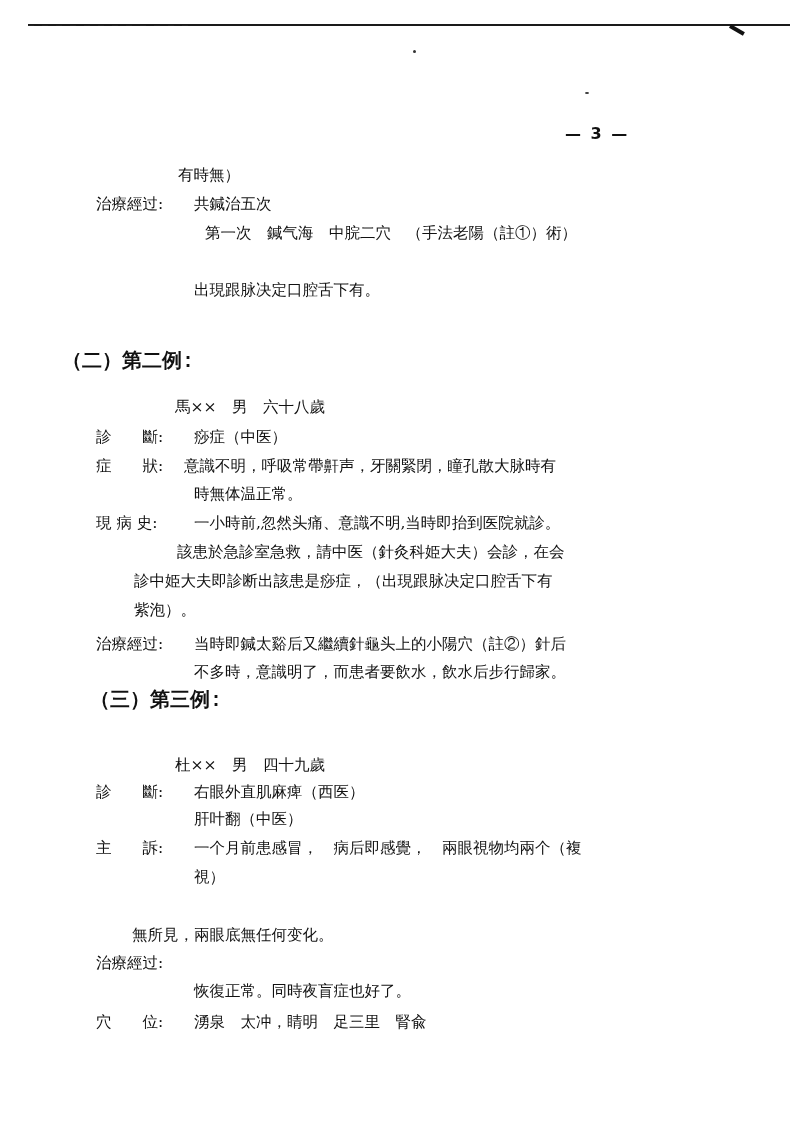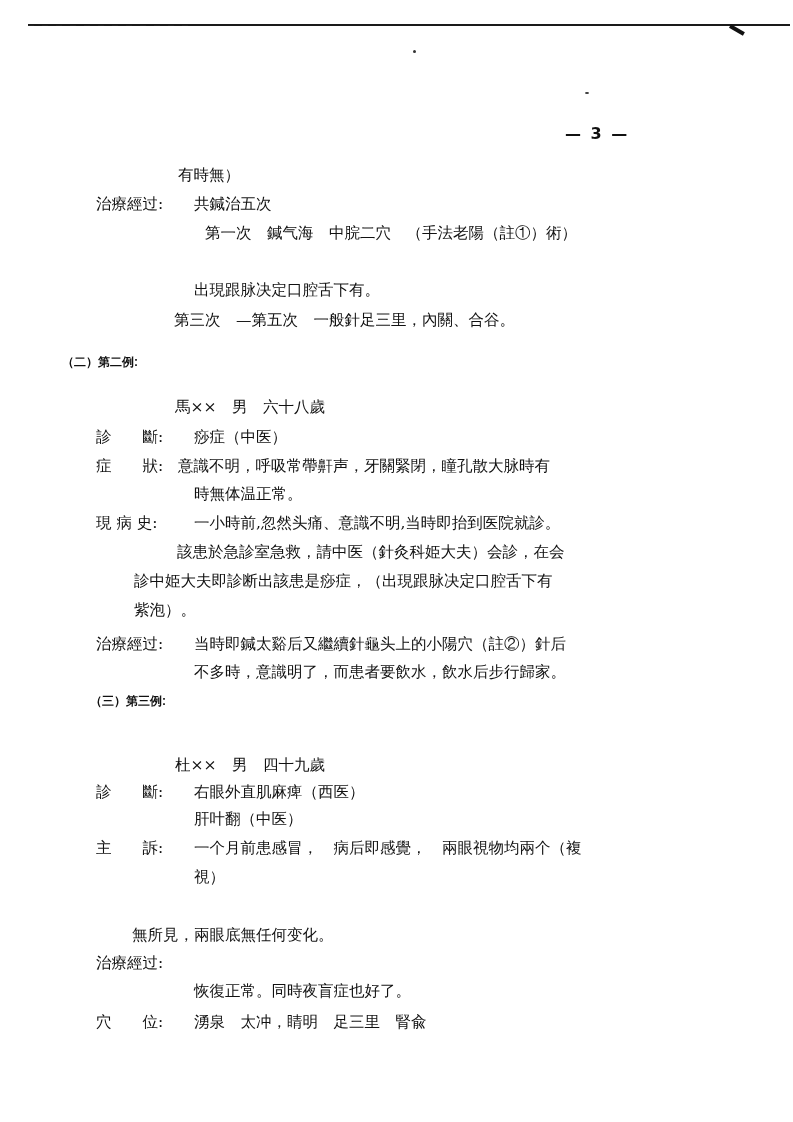--- a/index.html
+++ b/index.html
@@ -68,24 +68,24 @@
     .line {
       position: absolute;
       white-space: nowrap;
       font-size: 15.5px;
       line-height: 20px;
     }
 
     .heading {
       position: absolute;
       white-space: nowrap;
-      font-size: 12px;
+      font-size: 20px;
       font-weight: bold;
       line-height: 20px;
-      font-family: Liberation Sans, sans-serif;
+      font-family: Liberation Mono, monospace;
     }
 
     .label {
       position: absolute;
       white-space: nowrap;
       font-size: 15.5px;
       line-height: 20px;
     }
   </style>
 </head>
@@ -99,30 +99,29 @@
   <div class="dot" style="left:413px;top:50px;"></div>
   <div class="dot" style="left:585px;top:92px;width:4px;height:2px;"></div>
 
   <div class="page-number">— 3 —</div>
 
   <div class="line" style="left:178px;top:165px;">有時無）</div>
   <div class="label" style="left:96px;top:194px;">治療經过:</div>
   <div class="line" style="left:194px;top:194px;">共鍼治五次</div>
   <div class="line" style="left:194px;top:223px;margin-left:11px;">第一次　鍼气海　中脘二穴　（手法老陽（註①）術）</div>
   <div class="line" style="left:194px;top:280px;">出現跟脉决定口腔舌下有。</div>
-  <div class="line" style="left:174px;top:310px;">第三次　—第五次　一般針足三里，內關、合谷。</div>
 
   <div class="heading" style="left:62px;top:352px;">（二）第二例:</div>
   <div class="line" style="left:175px;top:397px;">馬××　男　六十八歲</div>
 
   <div class="label" style="left:96px;top:427px;">診　　斷:</div>
   <div class="line" style="left:194px;top:427px;">痧症（中医）</div>
 
   <div class="label" style="left:96px;top:456px;">症　　狀:</div>
-  <div class="line" style="left:178px;top:456px;">意識不明，呼吸常帶鼾声，牙關緊閉，瞳孔散大脉時有</div>
+  <div class="line" style="left:184px;top:456px;">意識不明，呼吸常帶鼾声，牙關緊閉，瞳孔散大脉時有</div>
   <div class="line" style="left:194px;top:484px;">時無体温正常。</div>
 
   <div class="label" style="left:96px;top:513px;">現 病 史:</div>
   <div class="line" style="left:194px;top:513px;">一小時前,忽然头痛、意識不明,当時即抬到医院就診。</div>
   <div class="line" style="left:177px;top:542px;">該患於急診室急救，請中医（針灸科姫大夫）会診，在会</div>
   <div class="line" style="left:134px;top:571px;">診中姫大夫即診断出該患是痧症，（出現跟脉决定口腔舌下有</div>
   <div class="line" style="left:134px;top:600px;">紫泡）。</div>
 
   <div class="label" style="left:96px;top:634px;">治療經过:</div>
   <div class="line" style="left:194px;top:634px;">当時即鍼太谿后又繼續針龜头上的小陽穴（註②）針后</div>

